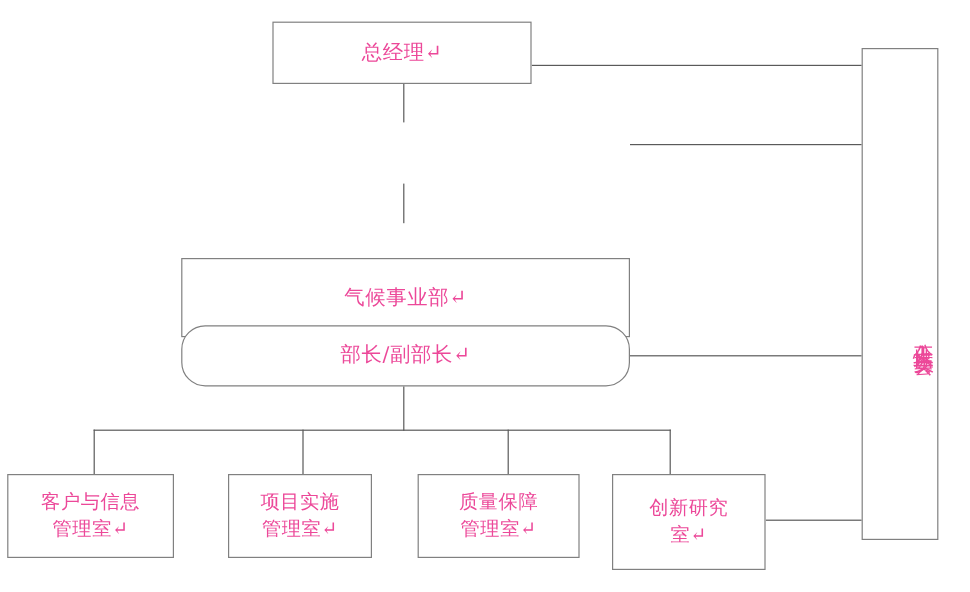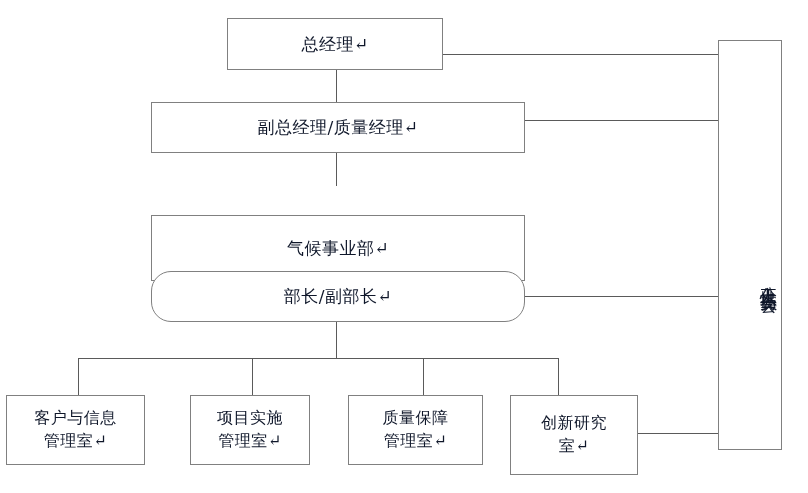--- a/index.html
+++ b/index.html
@@ -19,21 +19,21 @@
   }
   .node {
     position: absolute;
     box-sizing: border-box;
     border: 1.3px solid #808080;
     background: #ffffff;
     display: flex;
     align-items: center;
     justify-content: center;
     text-align: center;
-    color: #0f172a;
+    color: #ec4899;
     font-family: "DejaVu Serif", "Liberation Serif", serif;
     line-height: 1.42;
     letter-spacing: 0.5px;
   }
   .node-stack {
     font-size: 17px;
   }
   .node-leaf {
     font-size: 16px;
     padding: 0 4px;
@@ -76,23 +76,20 @@
 
   <div class="conn conn-h" style="left:443px; top:54px; width:276px;"></div>
   <div class="conn conn-h" style="left:525px; top:120px; width:194px;"></div>
   <div class="conn conn-h" style="left:525px; top:296px; width:194px;"></div>
   <div class="conn conn-h" style="left:638px; top:433px; width:81px;"></div>
 
   <div class="node node-stack" style="left:227px; top:18px; width:216px; height:52px;">
     <span class="label">总经理↵</span>
   </div>
 
-  <div class="node node-stack" style="left:151px; top:102px; width:374px; height:51px;">
-    <span class="label">副总经理/质量经理↵</span>
-  </div>
 
   <div class="node node-stack" style="left:151px; top:186px; width:374px; height:66px;margin-top:29px;">
     <span class="label">气候事业部↵</span>
   </div>
 
   <div class="node node-stack" style="left:151px; top:271px; width:374px; height:51px;border-radius:20px;">
     <span class="label">部长/副部长↵</span>
   </div>
 
   <div class="node node-leaf" style="left:6px; top:395px; width:139px; height:70px;">

